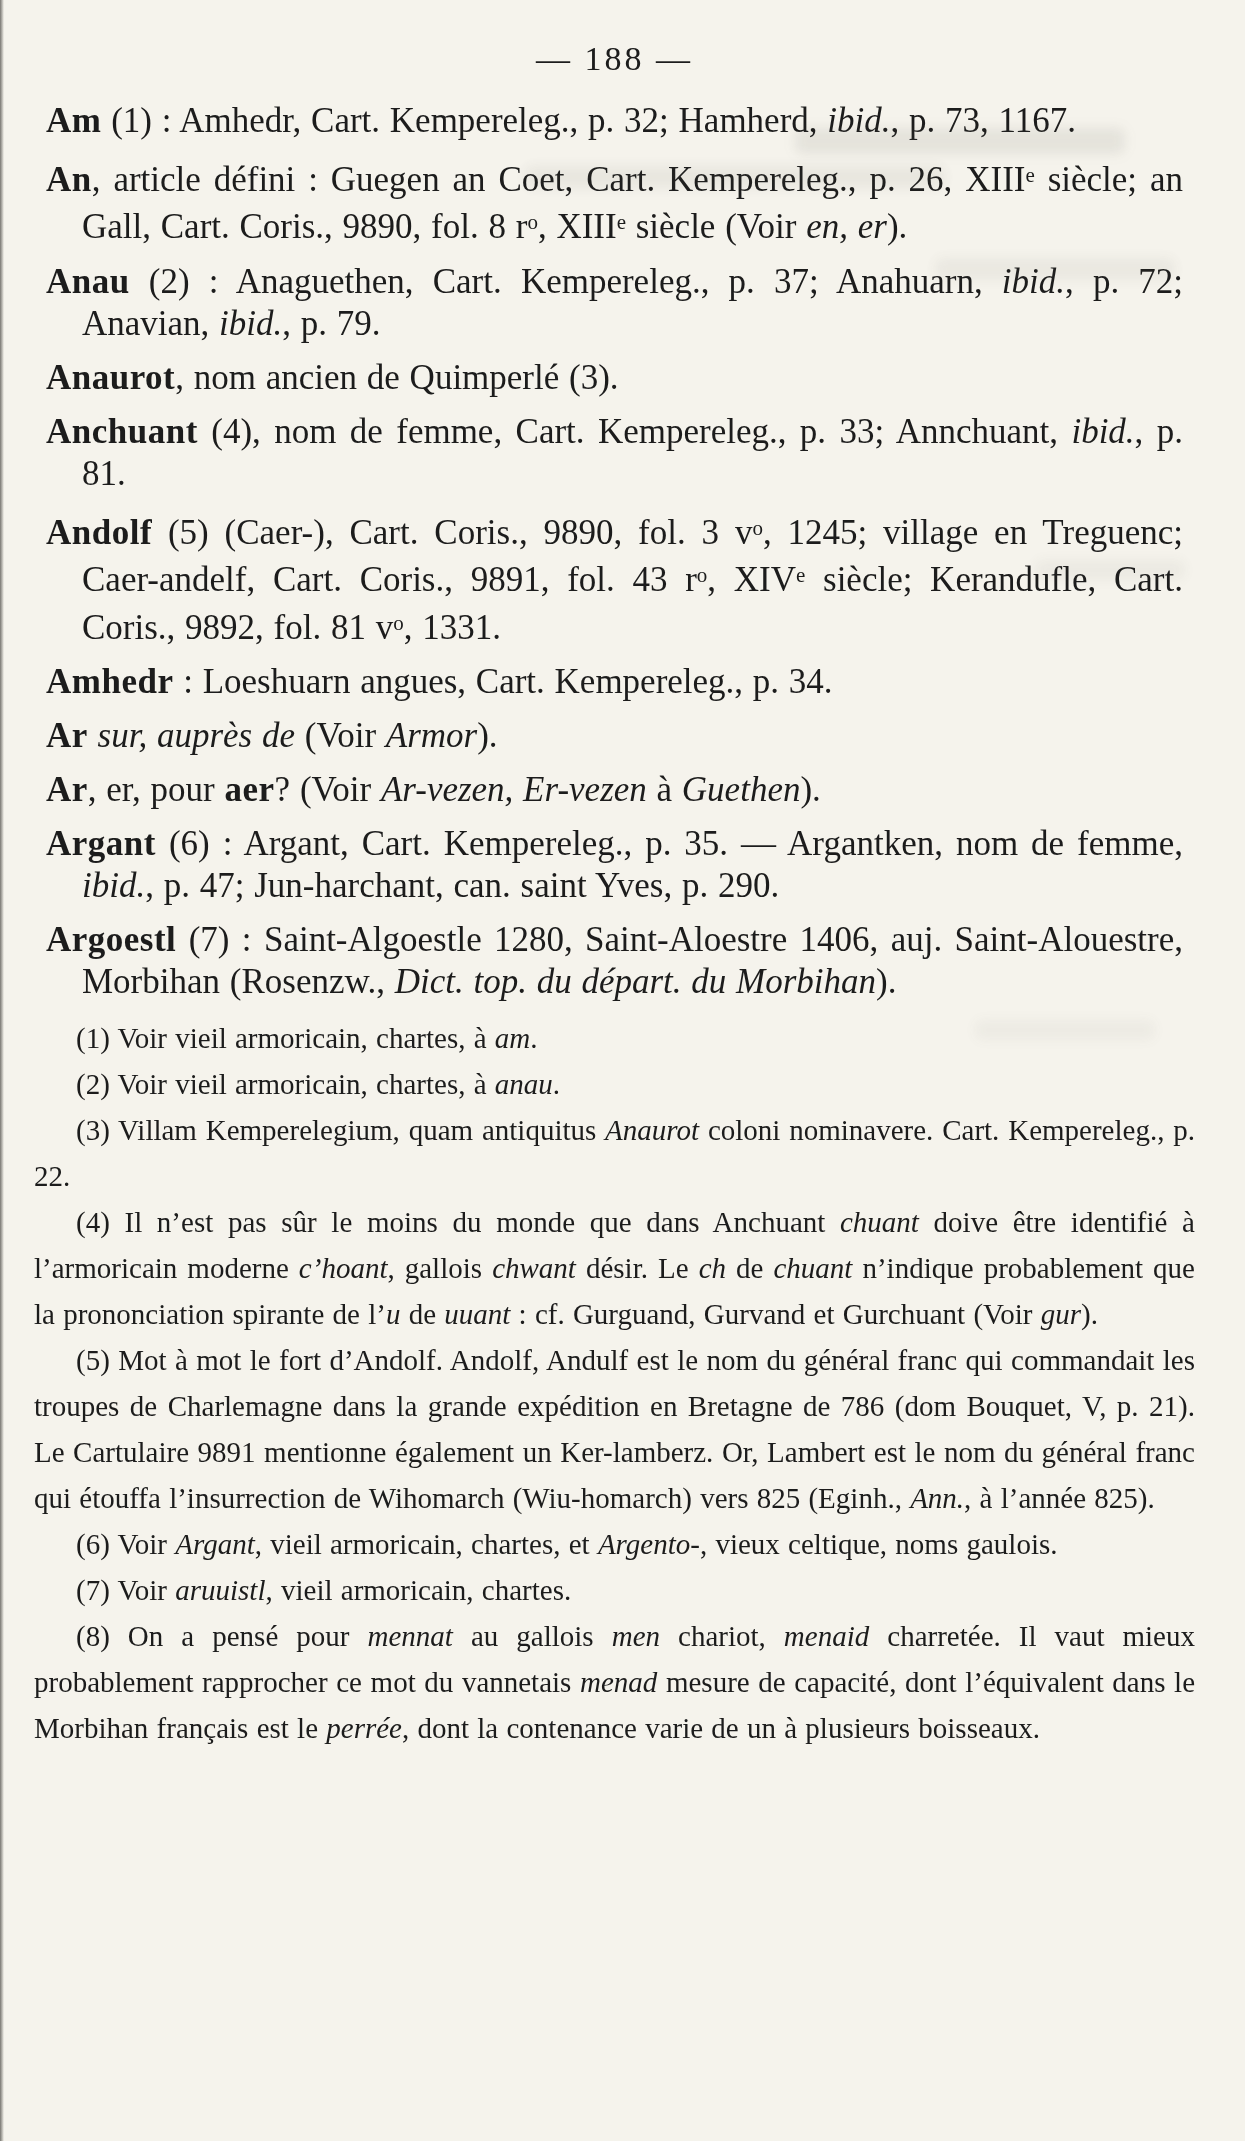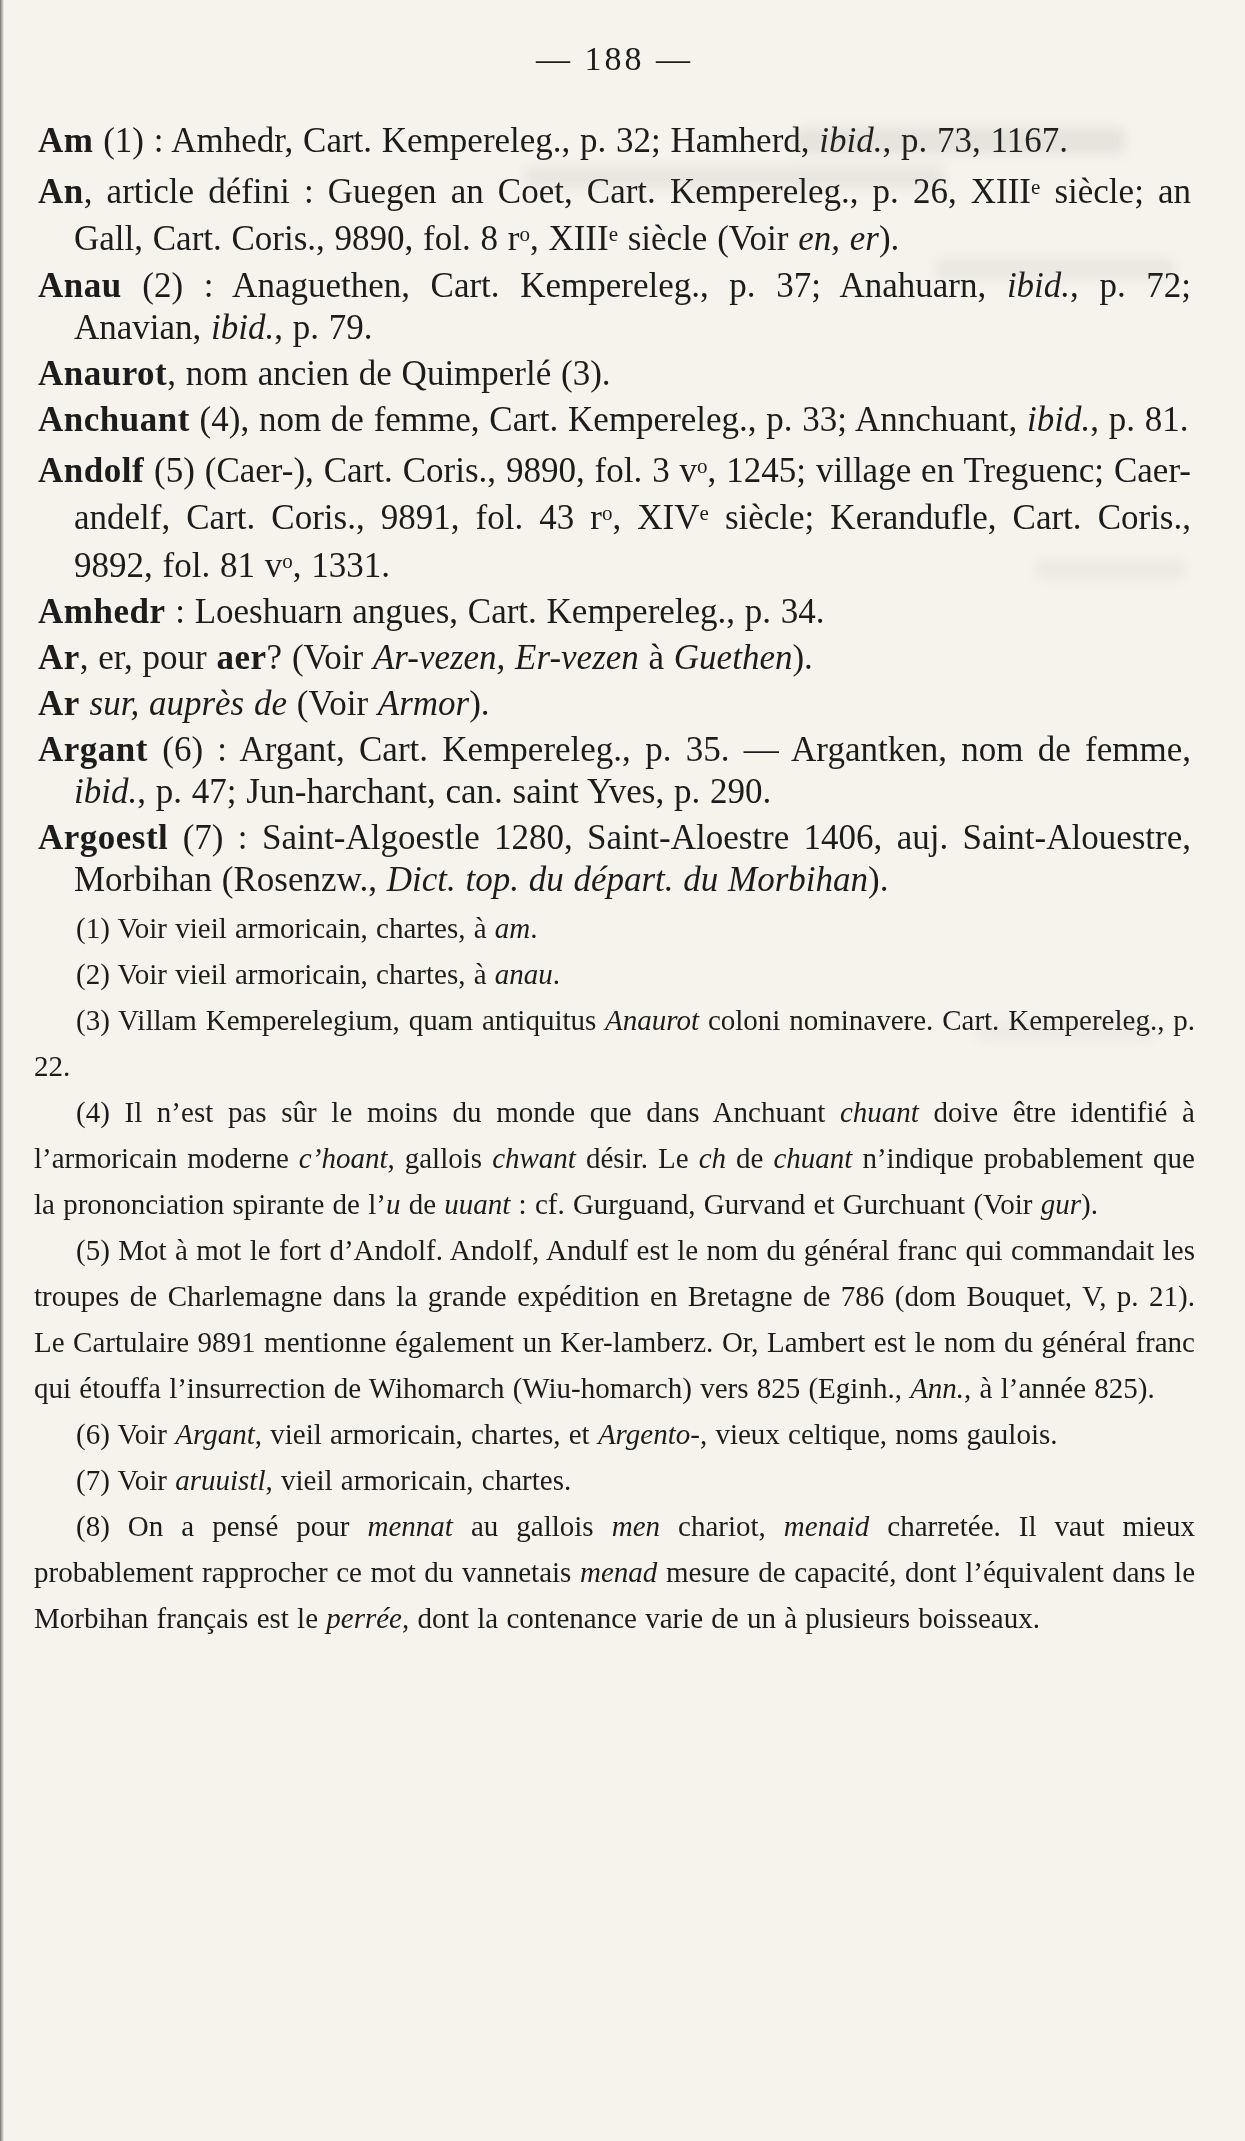--- a/index.html
+++ b/index.html
@@ -40,27 +40,27 @@
   .smudge.s1 { top: 128px; right: 120px; width: 330px; height: 26px; }
   .smudge.s2 { top: 166px; right: 300px; width: 420px; height: 22px; opacity: .8; }
   .smudge.s3 { top: 258px; right: 70px;  width: 240px; height: 22px; opacity: .7; }
   .smudge.s4 { top: 560px; right: 60px;  width: 150px; height: 20px; opacity: .6; }
   .smudge.s5 { top: 1020px; right: 90px; width: 180px; height: 20px; opacity: .5; }
 
   .page-number {
     text-align: center;
     font-size: 34px;
     letter-spacing: 3px;
-    margin: 6px 0 42px 0;
+    margin: 6px 0 22px 0;
     font-family: Liberation Serif, serif;
   }
 
   .entries { }
   .entry {
-    margin: 4px;
+    margin: 12px;
     font-size: 35px;
     line-height: 42px;
     text-align: justify;
     padding-left: 36px;
     text-indent: -36px;
     word-spacing: 1px;
   }
 
   .footnotes {
   }
@@ -91,22 +91,22 @@
   <div class="page-number">— 188 —</div>
 
   <div class="entries">
       <p class="entry"><span class="seg-b">Am</span><span> (1) : Amhedr, Cart. Kempereleg., p. 32; Hamherd, </span><span class="seg-i">ibid.</span><span>, p. 73, 1167.</span></p>
       <p class="entry"><span class="seg-b">An</span><span>, article défini : Guegen an Coet, Cart. Kempereleg., p. 26, XIII</span><span class="seg-sup">e</span><span> siècle; an Gall, Cart. Coris., 9890, fol. 8 r</span><span class="seg-sup">o</span><span>, XIII</span><span class="seg-sup">e</span><span> siècle (Voir </span><span class="seg-i">en, er</span><span>).</span></p>
       <p class="entry"><span class="seg-b">Anau</span><span> (2) : Anaguethen, Cart. Kempereleg., p. 37; Anahuarn, </span><span class="seg-i">ibid.</span><span>, p. 72; Anavian, </span><span class="seg-i">ibid.</span><span>, p. 79.</span></p>
       <p class="entry"><span class="seg-b">Anaurot</span><span>, nom ancien de Quimperlé (3).</span></p>
       <p class="entry"><span class="seg-b">Anchuant</span><span> (4), nom de femme, Cart. Kempereleg., p. 33; Annchuant, </span><span class="seg-i">ibid.</span><span>, p. 81.</span></p>
       <p class="entry"><span class="seg-b">Andolf</span><span> (5) (Caer-), Cart. Coris., 9890, fol. 3 v</span><span class="seg-sup">o</span><span>, 1245; village en Treguenc; Caer-andelf, Cart. Coris., 9891, fol. 43 r</span><span class="seg-sup">o</span><span>, XIV</span><span class="seg-sup">e</span><span> siècle; Kerandufle, Cart. Coris., 9892, fol. 81 v</span><span class="seg-sup">o</span><span>, 1331.</span></p>
       <p class="entry"><span class="seg-b">Amhedr</span><span> : Loeshuarn angues, Cart. Kempereleg., p. 34.</span></p>
+      <p class="entry"><span class="seg-b">Ar</span><span> </span><span class="seg-i">sur, auprès de</span><span> (Voir </span><span class="seg-i">Armor</span><span>).</span></p>
       <p class="entry"><span class="seg-b">Ar</span><span>, er, pour </span><span class="seg-b">aer</span><span>? (Voir </span><span class="seg-i">Ar-vezen, Er-vezen</span><span> à </span><span class="seg-i">Guethen</span><span>).</span></p>
-      <p class="entry"><span class="seg-b">Ar</span><span> </span><span class="seg-i">sur, auprès de</span><span> (Voir </span><span class="seg-i">Armor</span><span>).</span></p>
       <p class="entry"><span class="seg-b">Argant</span><span> (6) : Argant, Cart. Kempereleg., p. 35. — Argantken, nom de femme, </span><span class="seg-i">ibid.</span><span>, p. 47; Jun-harchant, can. saint Yves, p. 290.</span></p>
       <p class="entry"><span class="seg-b">Argoestl</span><span> (7) : Saint-Algoestle 1280, Saint-Aloestre 1406, auj. Saint-Alouestre, Morbihan (Rosenzw., </span><span class="seg-i">Dict. top. du départ. du Morbihan</span><span>).</span></p>
     </div>
 
   <div class="footnotes">
       <p class="footnote"><span>(1) Voir vieil armoricain, chartes, à </span><span class="seg-i">am</span><span>.</span></p>
       <p class="footnote"><span>(2) Voir vieil armoricain, chartes, à </span><span class="seg-i">anau</span><span>.</span></p>
       <p class="footnote"><span>(3) Villam Kemperelegium, quam antiquitus </span><span class="seg-i">Anaurot</span><span> coloni nominavere. Cart. Kempereleg., p. 22.</span></p>
       <p class="footnote"><span>(4) Il n’est pas sûr le moins du monde que dans Anchuant </span><span class="seg-i">chuant</span><span> doive être identifié à l’armoricain moderne </span><span class="seg-i">c’hoant</span><span>, gallois </span><span class="seg-i">chwant</span><span> désir. Le </span><span class="seg-i">ch</span><span> de </span><span class="seg-i">chuant</span><span> n’indique probablement que la prononciation spirante de l’</span><span class="seg-i">u</span><span> de </span><span class="seg-i">uuant</span><span> : cf. Gurguand, Gurvand et Gurchuant (Voir </span><span class="seg-i">gur</span><span>).</span></p>
       <p class="footnote"><span>(5) Mot à mot le fort d’Andolf. Andolf, Andulf est le nom du général franc qui commandait les troupes de Charlemagne dans la grande expédition en Bretagne de 786 (dom Bouquet, V, p. 21). Le Cartulaire 9891 mentionne également un Ker-lamberz. Or, Lambert est le nom du général franc qui étouffa l’insurrection de Wihomarch (Wiu-homarch) vers 825 (Eginh., </span><span class="seg-i">Ann.</span><span>, à l’année 825).</span></p>

